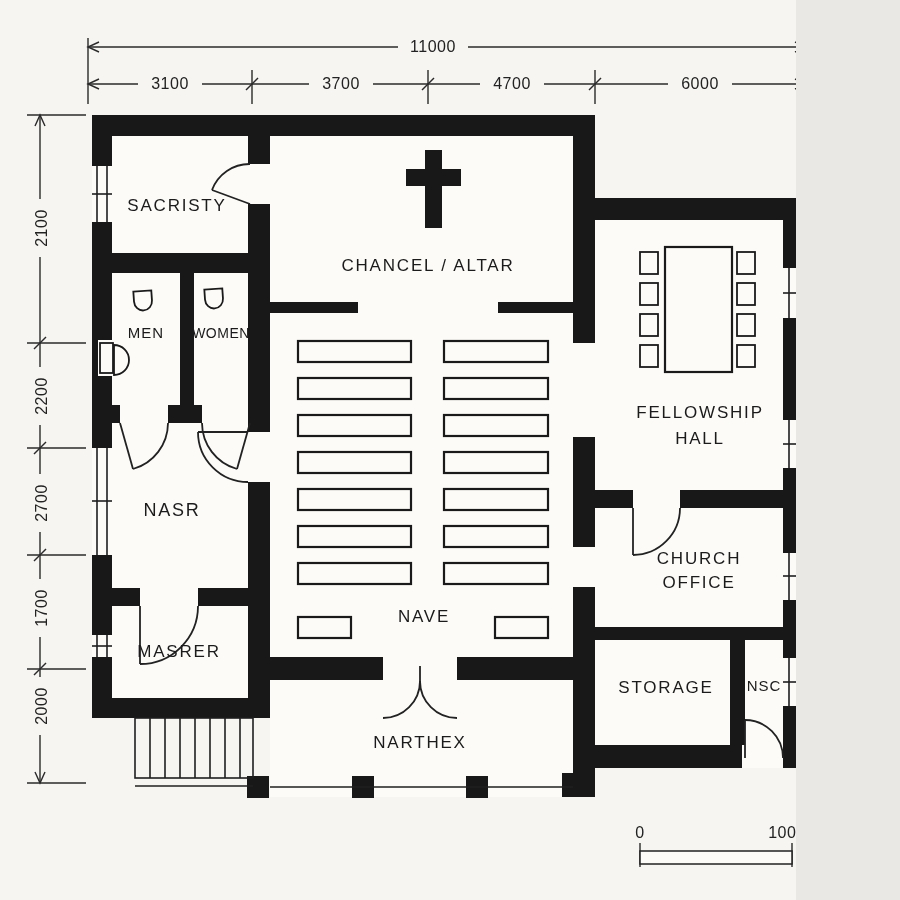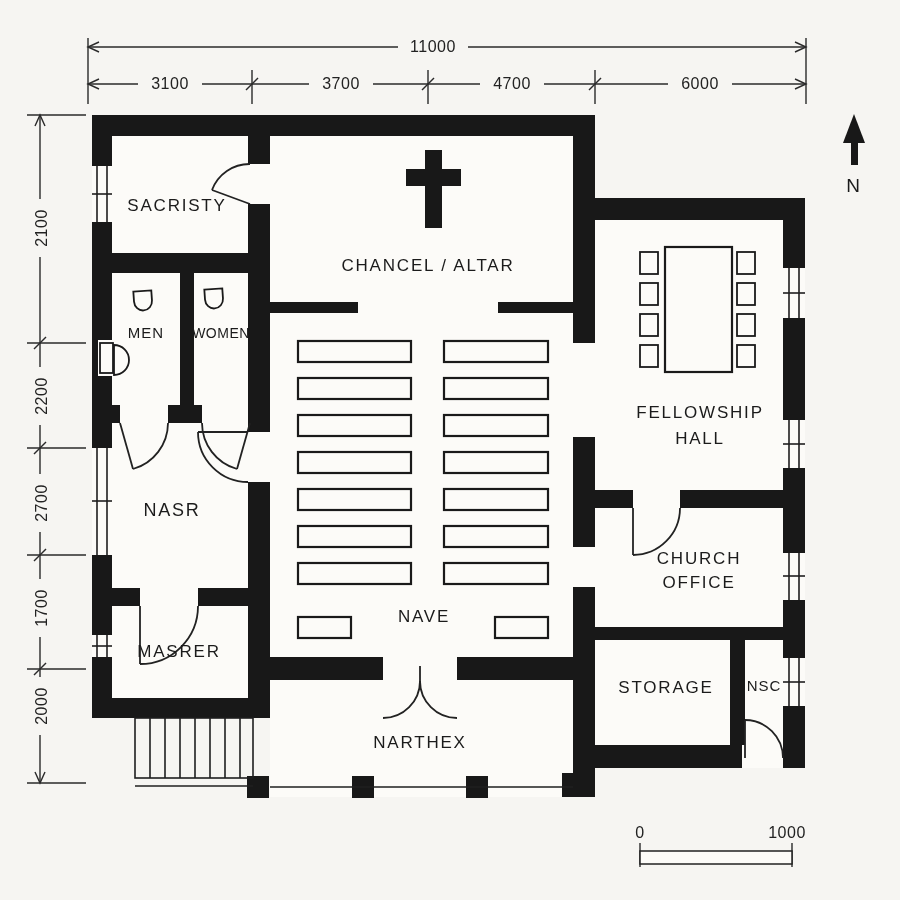--- a/index.html
+++ b/index.html
@@ -1,16 +1,16 @@
 <!DOCTYPE html>
 <html><head>
 <meta charset="utf-8">
 <style>
   html,body{margin:0;padding:0;background:#e9e8e5;}
-  .stage{width:900px;height:900px;position:relative;background:#f6f5f2;overflow:hidden;}
+  .stage{width:796px;height:900px;position:relative;background:#f6f5f2;overflow:hidden;}
   svg{display:block;}
   .wall{fill:#181818;stroke:none;}
   .open{fill:#fcfbf8;stroke:none;}
   .interior{fill:#fcfbf8;stroke:none;}
   .thin{stroke:#1f1f1f;stroke-width:1.6;fill:none;}
   .thick{stroke:#1a1a1a;stroke-width:2.2;fill:#fcfbf8;}
   .furn{stroke:#1a1a1a;stroke-width:1.8;fill:#fcfbf8;}
   .arc{stroke:#222;stroke-width:1.8;fill:none;}
   .dimline{stroke:#2a2a2a;stroke-width:1.4;fill:none;}
   .lbl{font-family:"Liberation Sans",sans-serif;font-size:17px;font-weight:500;

